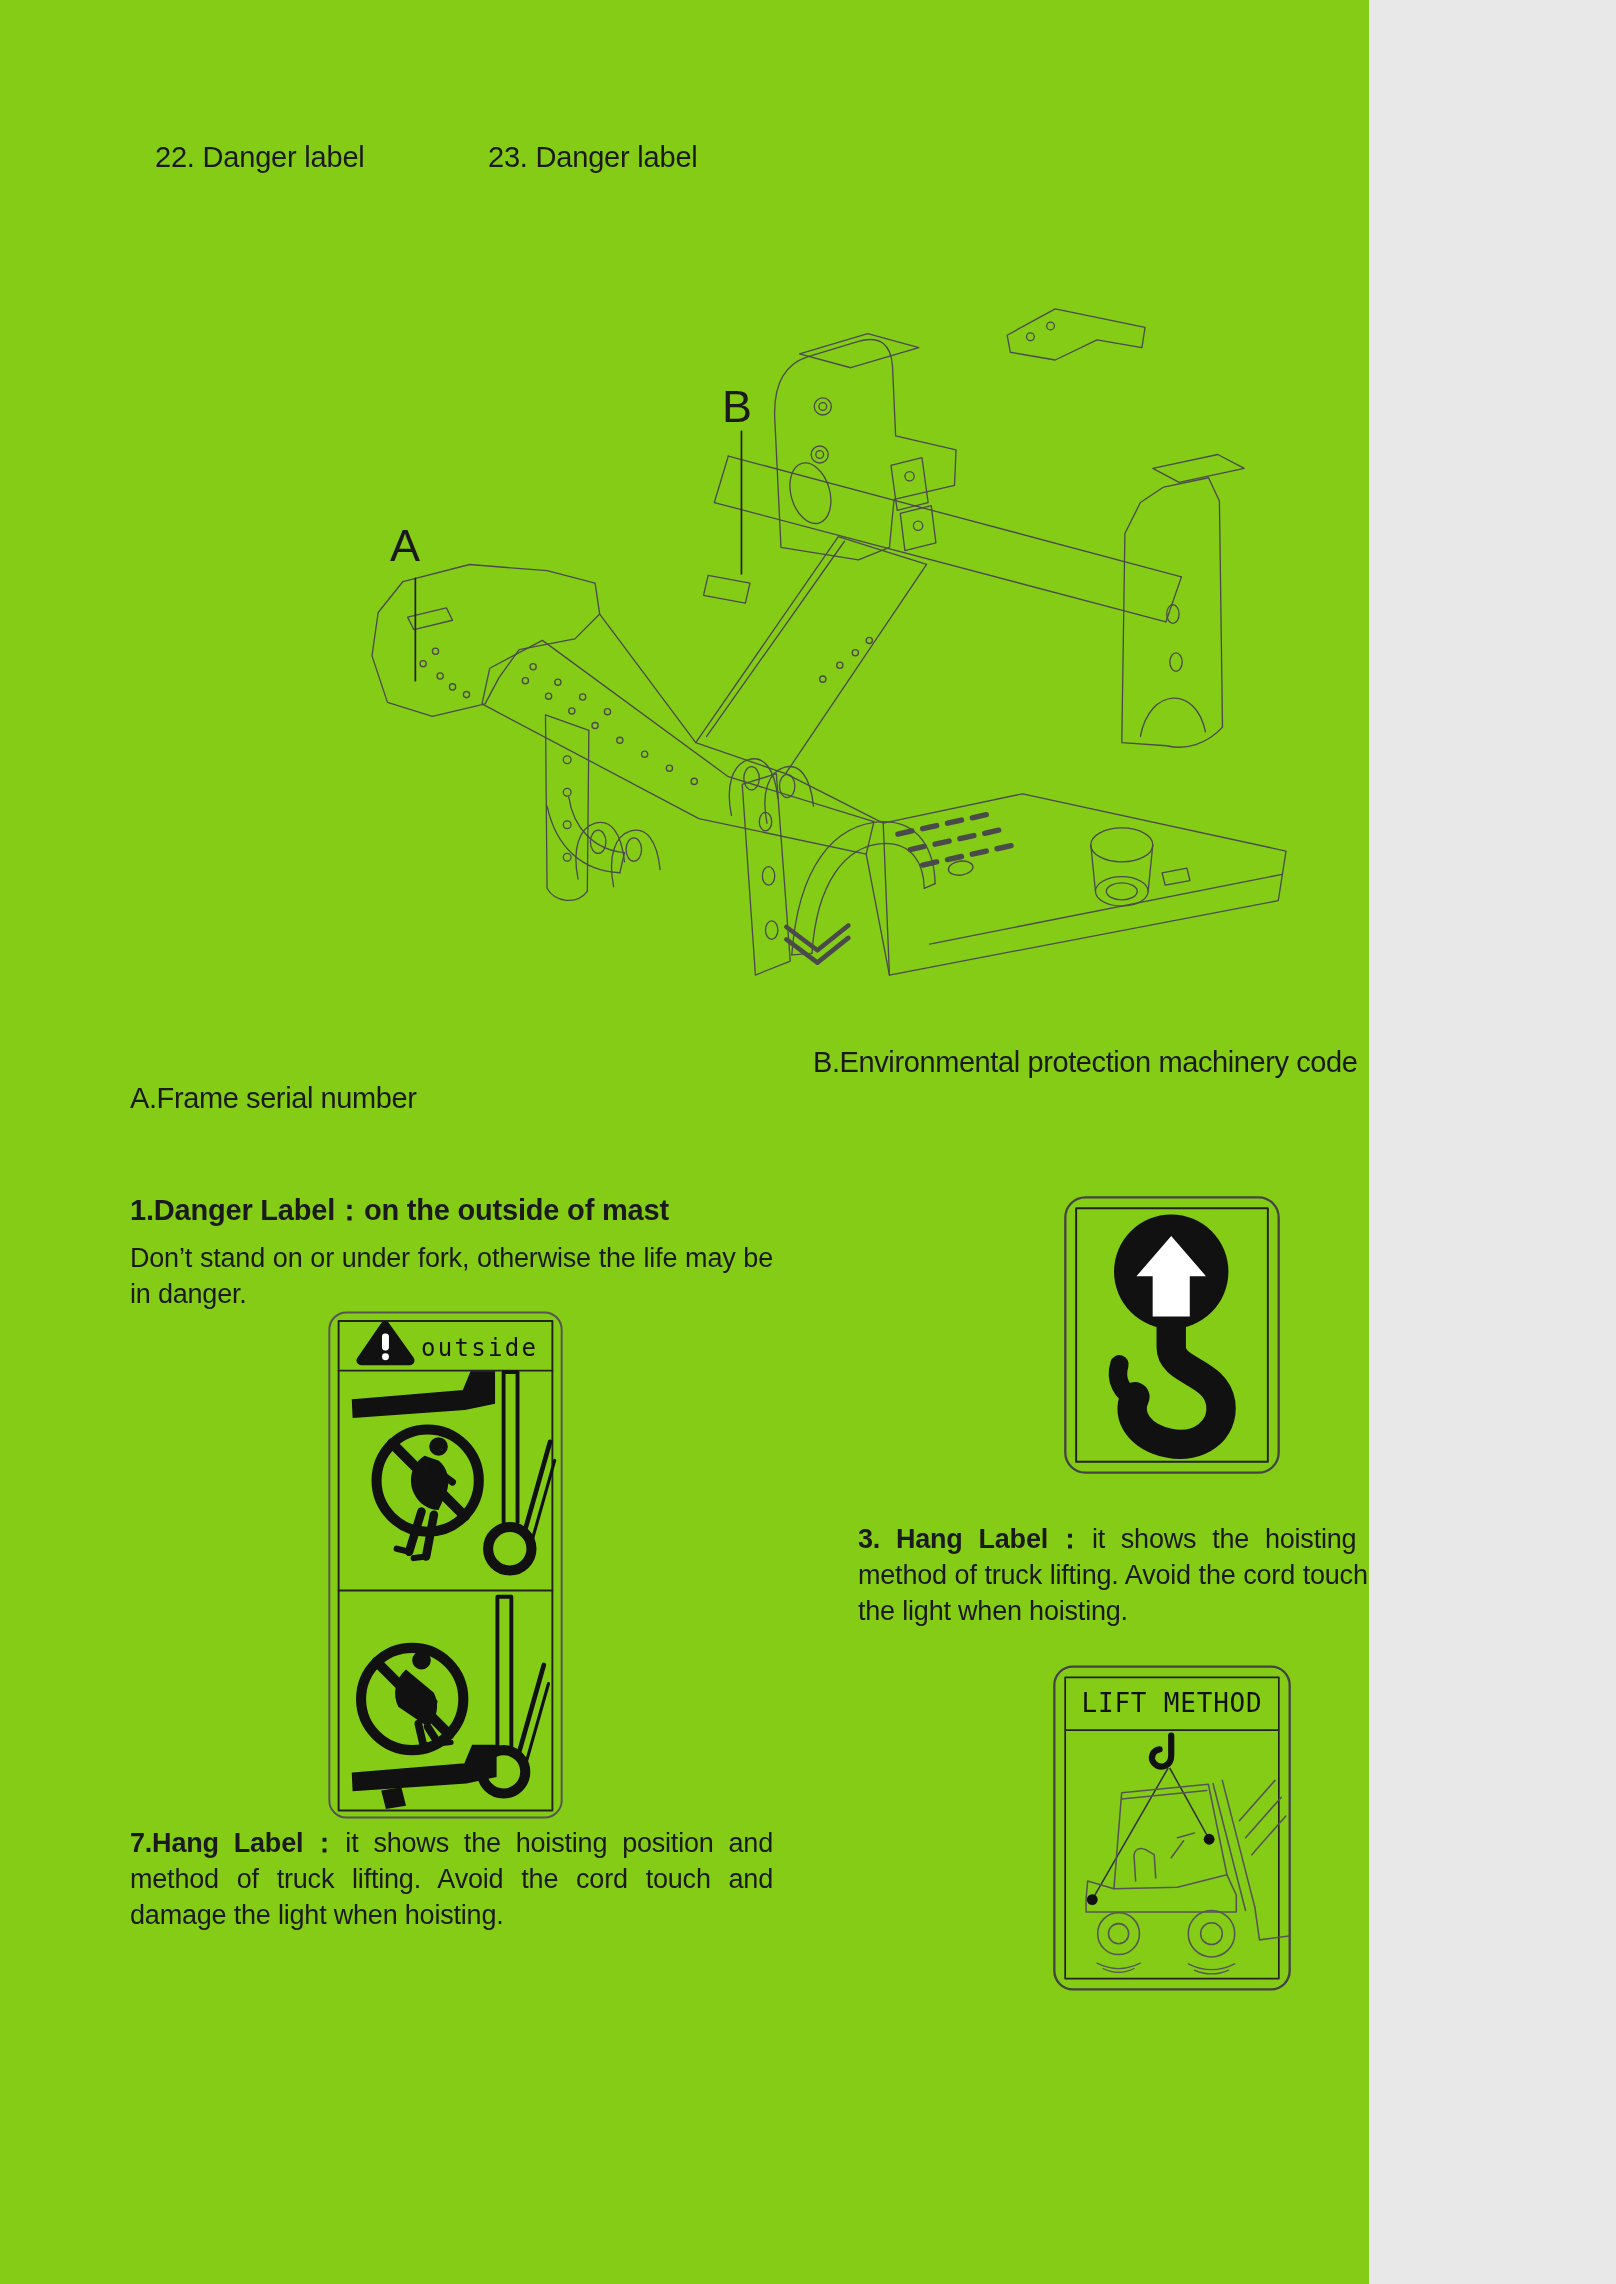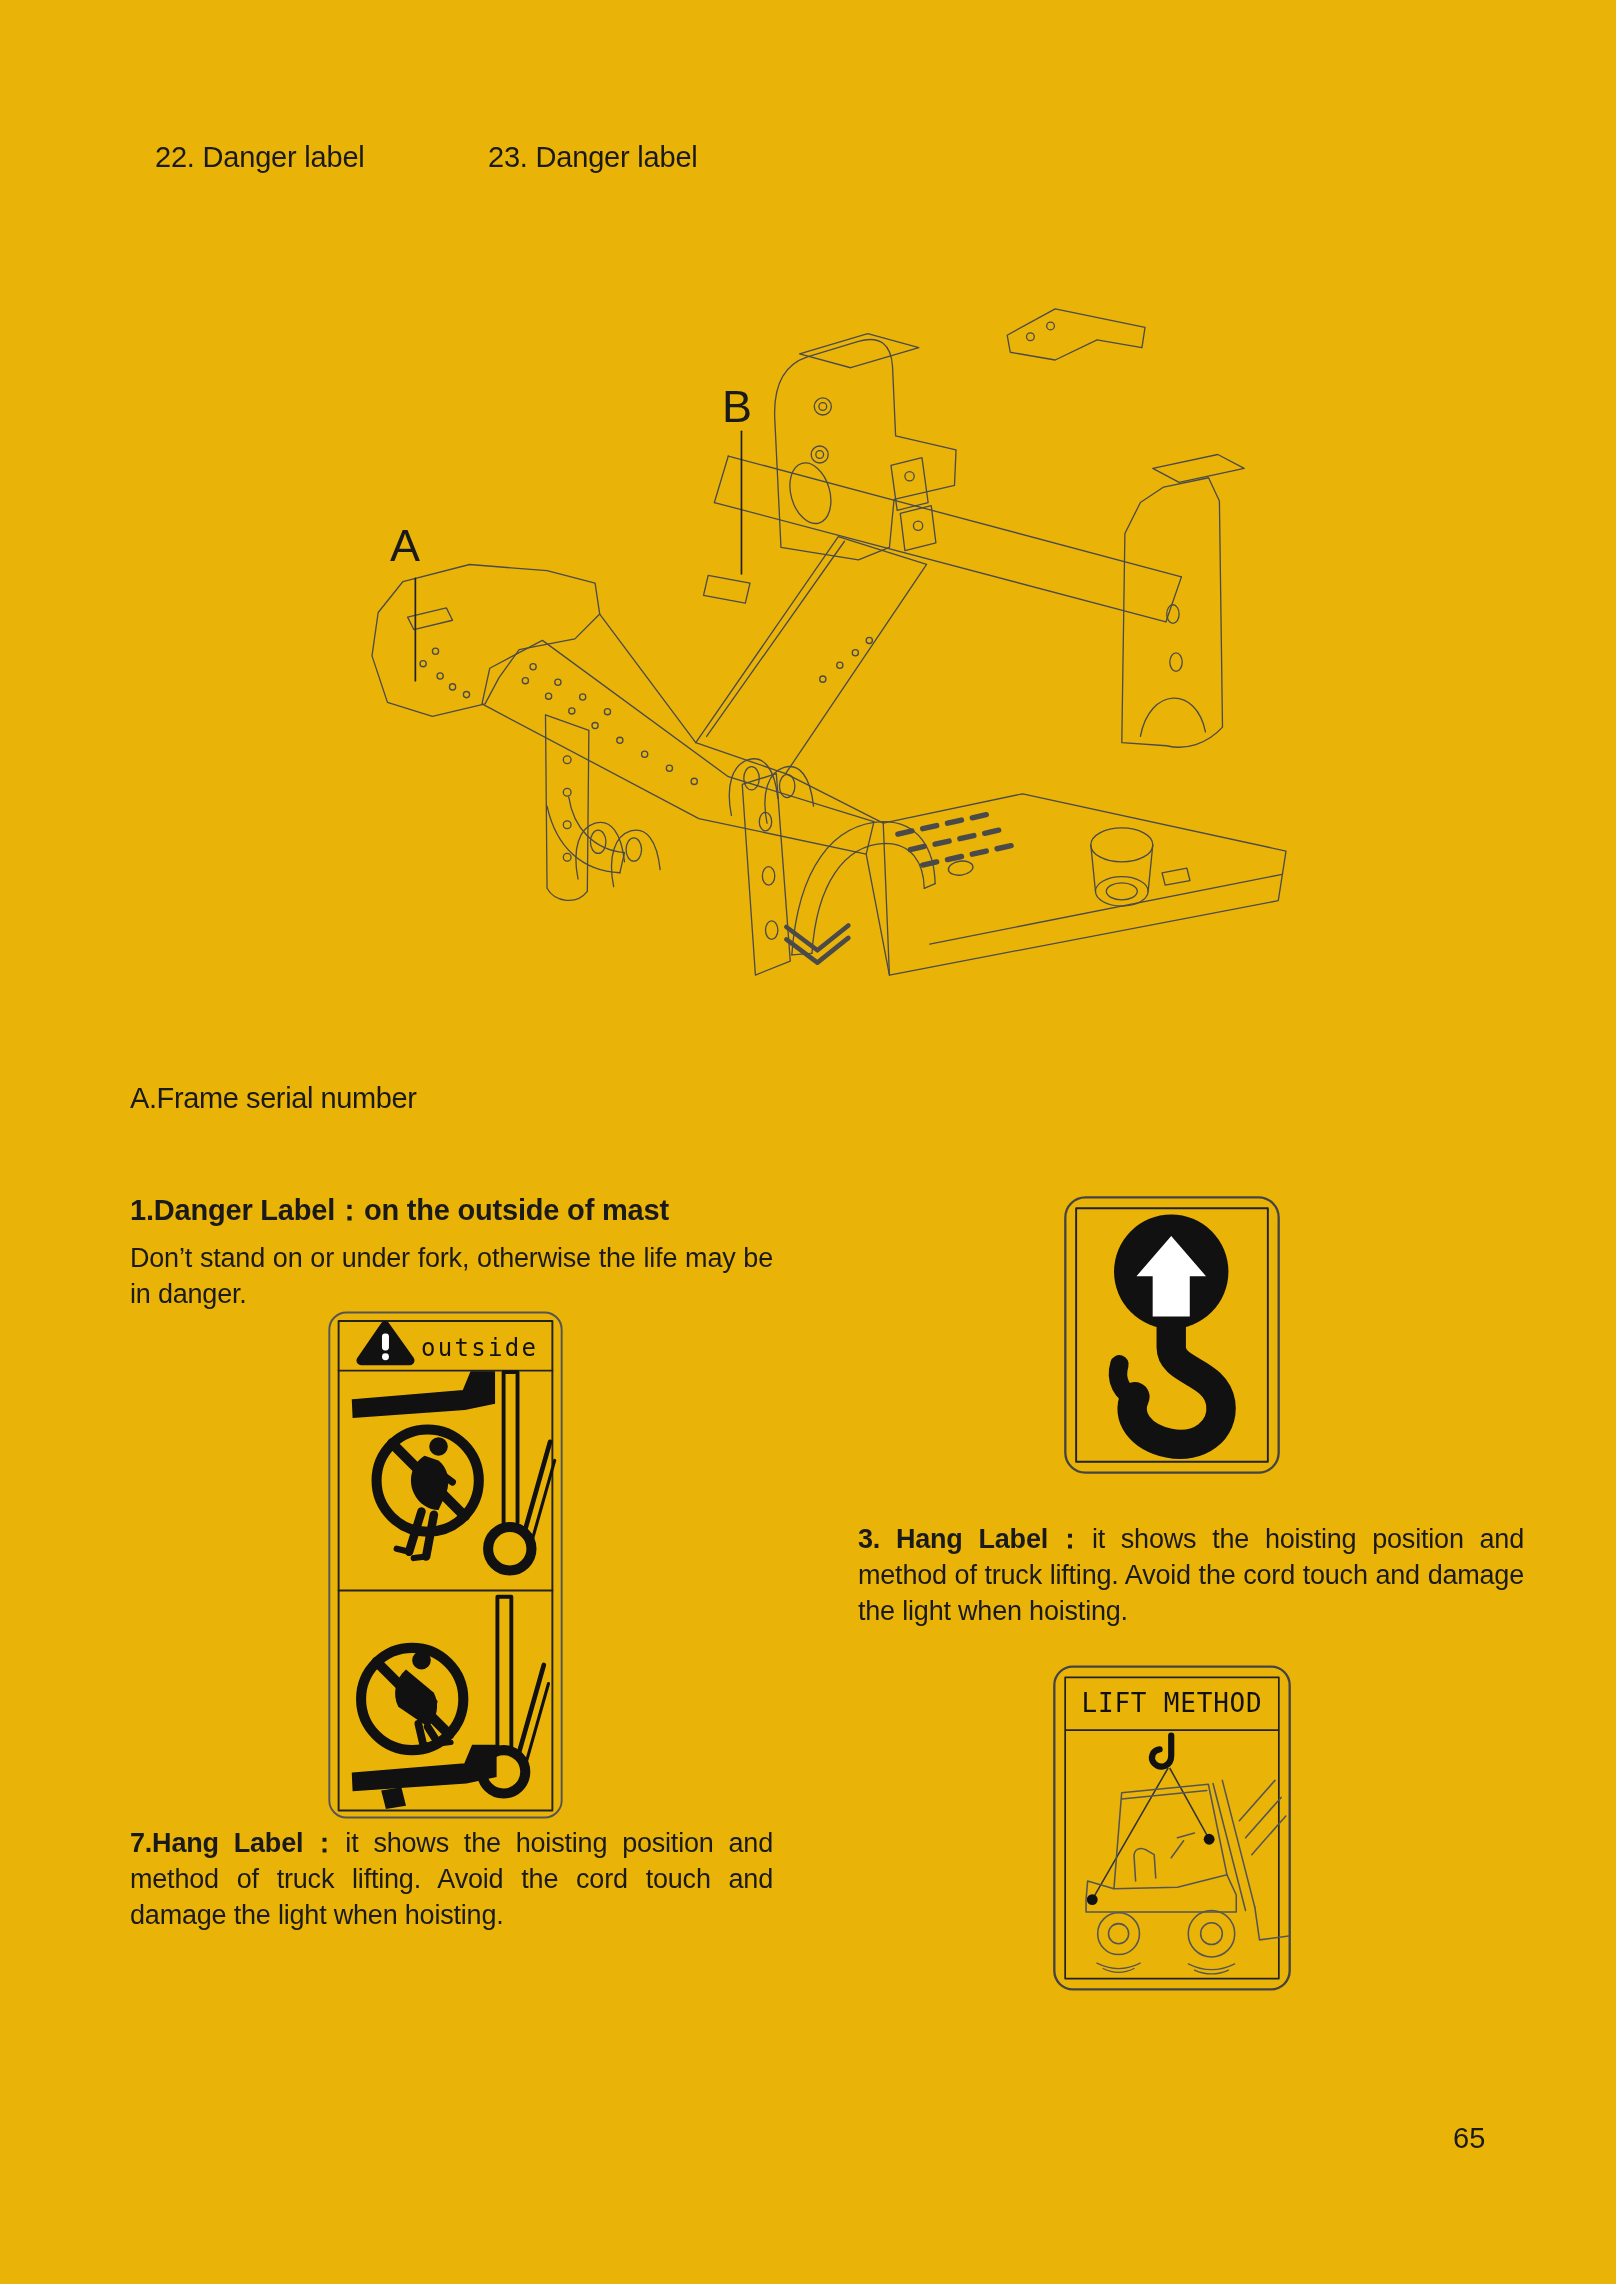--- a/index.html
+++ b/index.html
@@ -1,17 +1,17 @@
 <!DOCTYPE html>
 <html style="font-size:12.4px"><head>
 <meta charset="utf-8">
 <style>
   html,body{margin:0;padding:0;background:#e8e8e8;}
   .page{
-    position:relative;width:1616px;height:2284px;background:#eab308;
+    position:relative;width:1369px;height:2284px;background:#84cc16;
     font-family:"Liberation Sans",sans-serif;color:#1a1a1a;overflow:hidden;
   }
   .abs{position:absolute;}
   .toplabel{font-size:29px;letter-spacing:-0.2px;}
   .caption{font-size:29px;letter-spacing:-0.4px;white-space:nowrap;}
   .callout{font-size:45px;font-weight:400;}
   .heading{font-size:29px;font-weight:700;letter-spacing:-0.2px;white-space:nowrap;}
   .para{font-size:27px;letter-spacing:-0.2px;line-height:36px;text-align:justify;margin:0;}
   .para b{font-weight:700;}
   .mono{font-family:"DejaVu Sans Mono",monospace;color:#111;}
@@ -169,20 +169,21 @@
 
       <path d="M 536 746 L 536 878" stroke="#222" stroke-width="2.2"></path>
       <path d="M 957 556 L 957 740" stroke="#222" stroke-width="2.2"></path>
     </g>
   </svg>
 
   <div class="abs callout" style="left:390px;top:520px;">A</div>
   <div class="abs callout" style="left:722px;top:381px;">B</div>
 
   <div class="abs caption" style="left:130px;top:1046px;margin-top:36px;">A.Frame serial number</div>
+  <div class="abs caption" style="left:813px;top:1046px;">B.Environmental protection machinery code</div>
 
   <div class="abs heading" style="left:130px;top:1191px;">1.Danger Label：on the outside of mast</div>
   <p class="abs para" style="left:130px;top:1230px;width:643px;margin-top:10px;">Don’t stand on or under fork, otherwise the life may be in danger.</p>
 
   <svg class="abs" style="left:327px;top:1310px;" width="237" height="510" viewBox="422 1692 306 658">
     <g fill="none" stroke="#222" stroke-width="2.5" stroke-linejoin="round" stroke-linecap="round">
       <rect x="425" y="1695" width="300" height="652" rx="22" stroke="#555"></rect>
       <rect x="437" y="1706" width="276" height="632"></rect>
       <path d="M 437 1770 L 713 1770"></path>
       <path d="M 437 2054 L 713 2054"></path>

